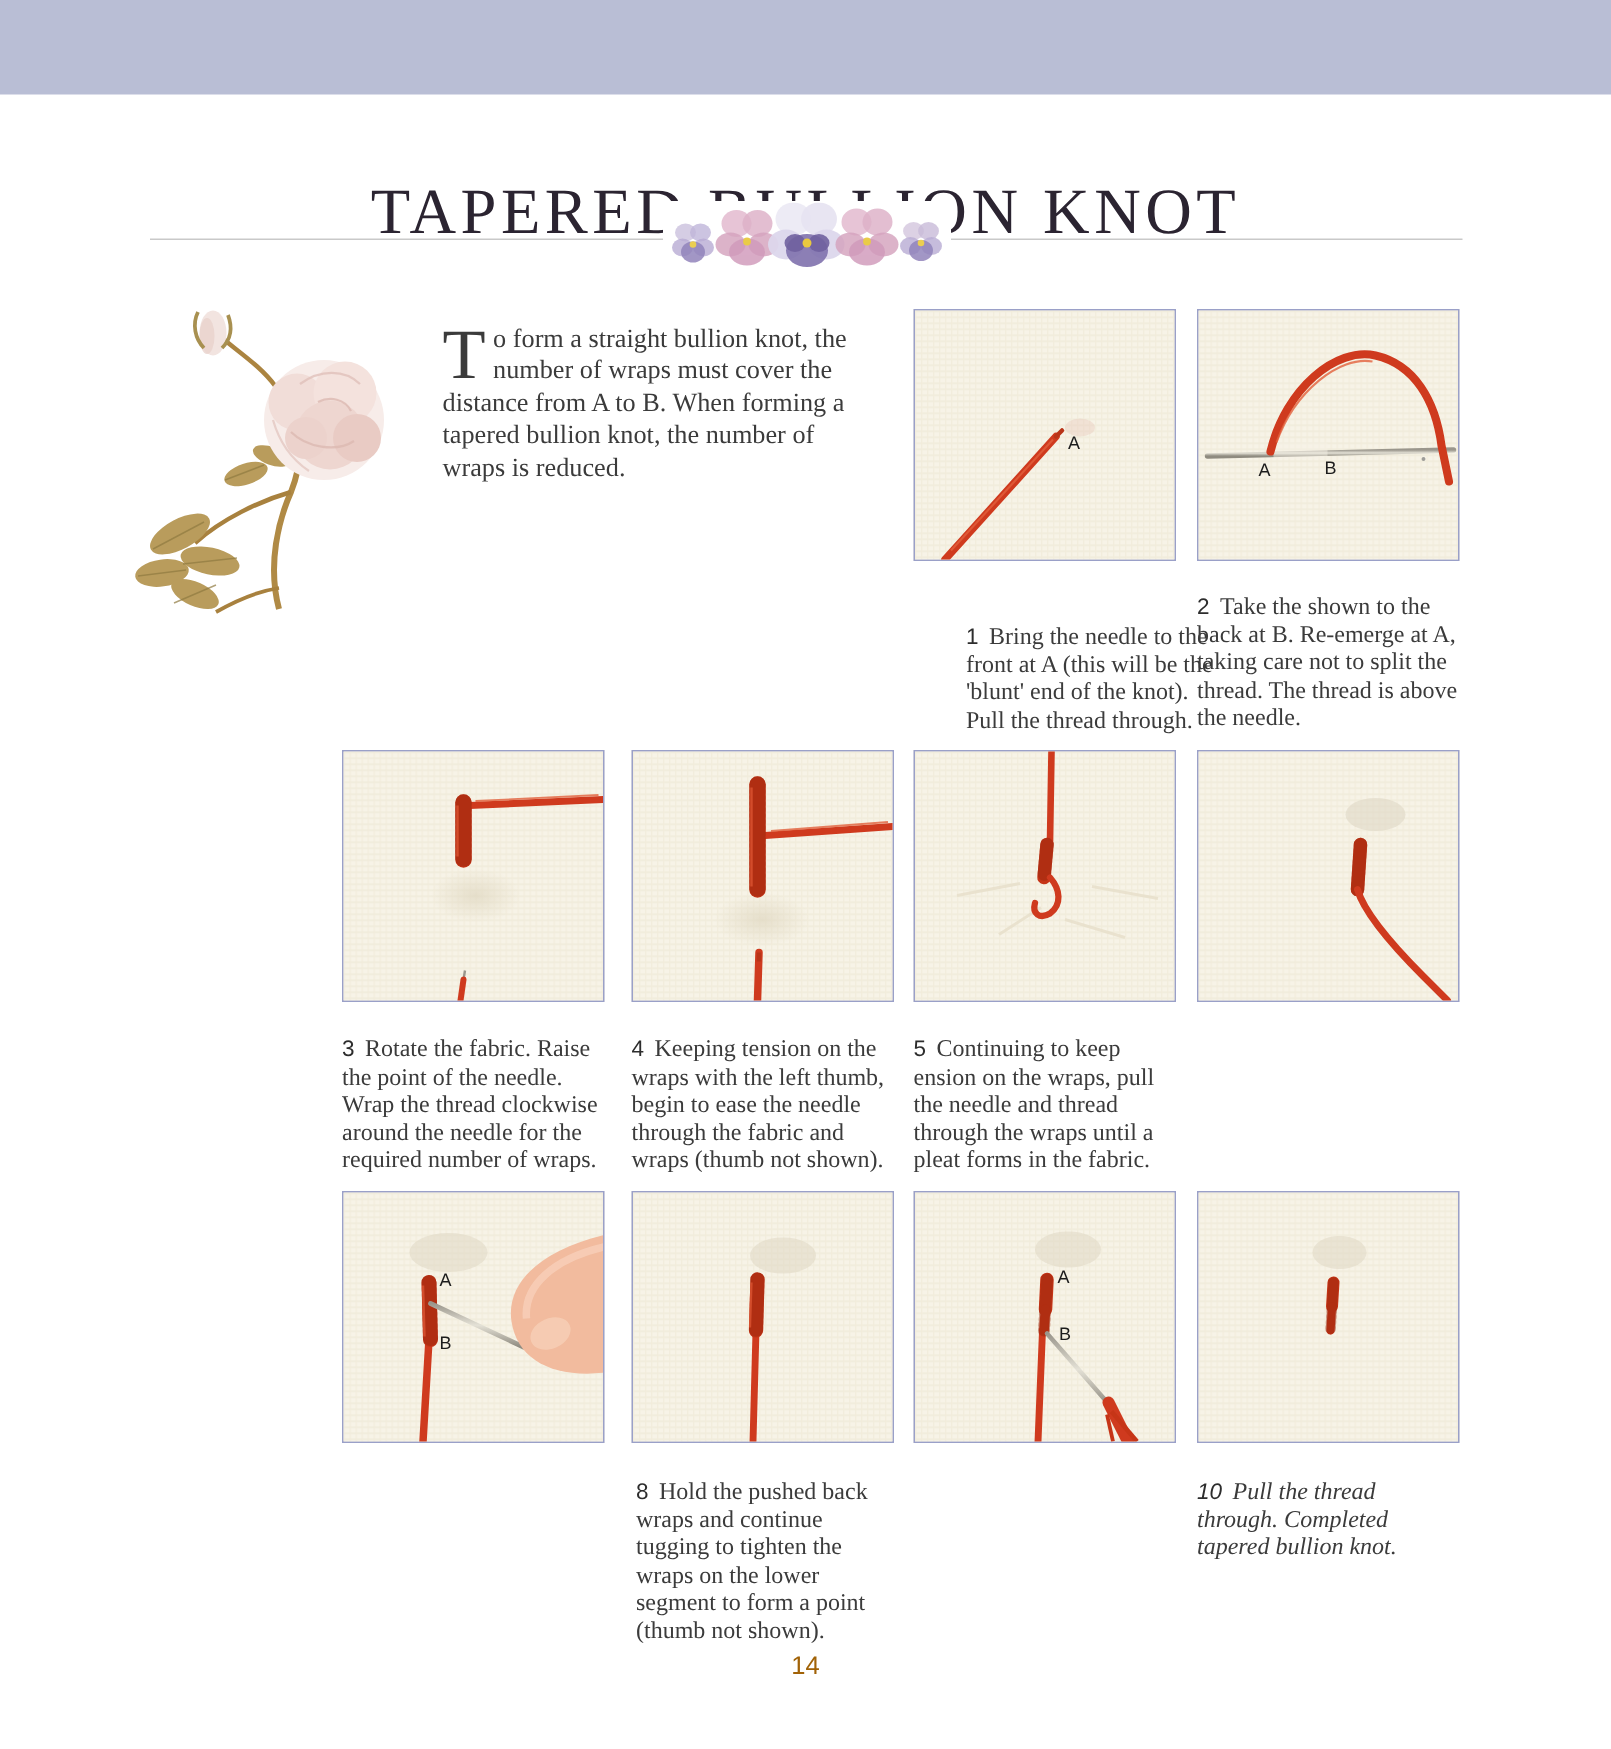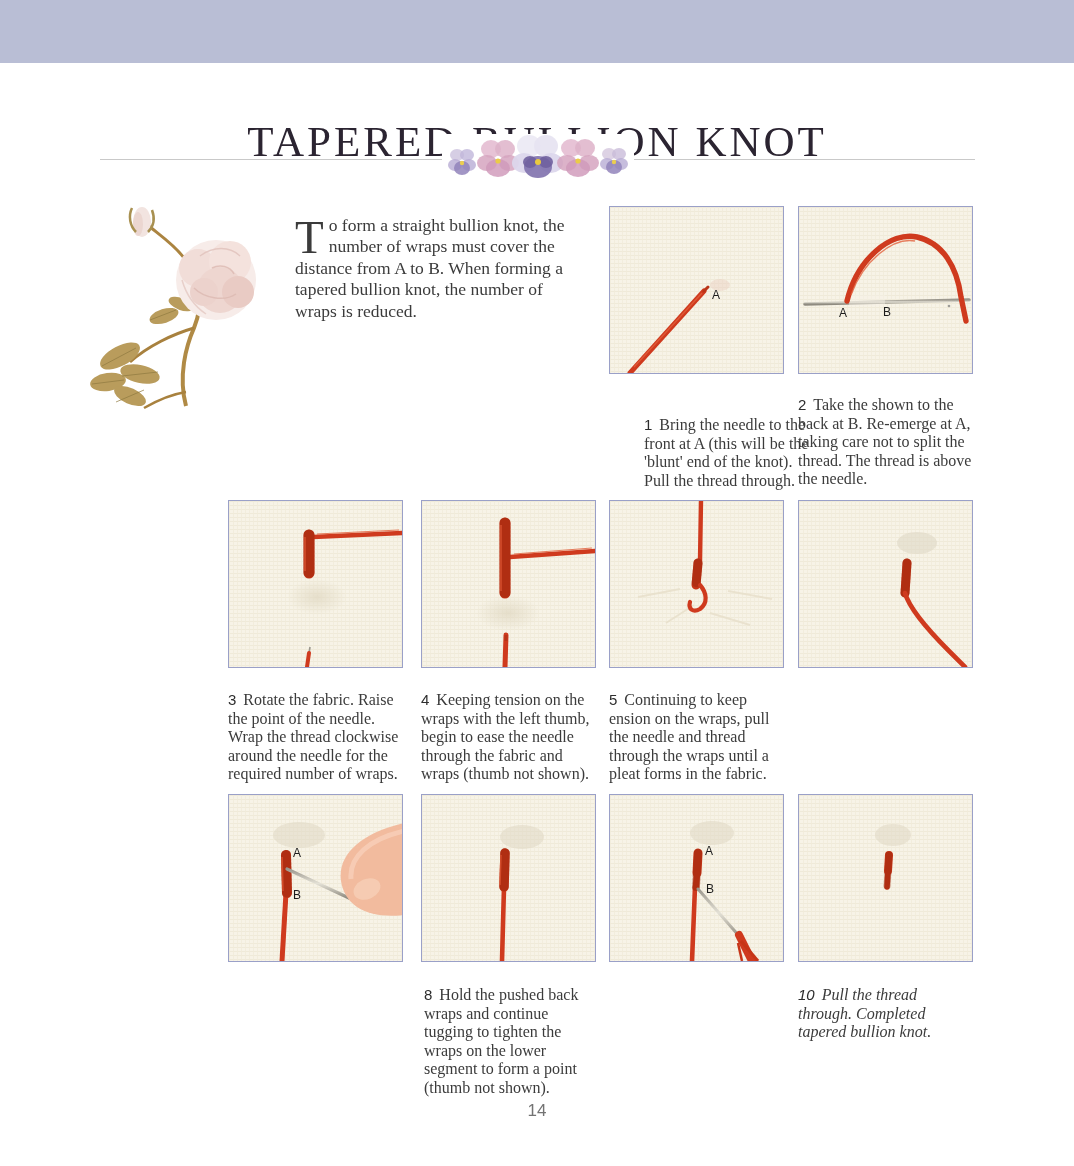--- a/index.html
+++ b/index.html
@@ -15,21 +15,21 @@
   .rose{position:absolute;left:78px;top:196px;width:192px;height:214px;}
   .intro{position:absolute;left:295px;top:197px;width:274px;font-size:17.5px;
          line-height:21.6px;color:#3b3b3b;}
   .dropcap{float:left;font-size:47px;line-height:38px;margin:3px 5px 0 0;color:#3b3b3b;}
   .photo{position:absolute;width:173px;height:166px;border:1px solid #9aa0c8;background:#f6f2e6;}
   .photo svg{display:block;width:173px;height:166px;}
   .caption{position:absolute;width:174px;font-size:16px;line-height:18.6px;color:#3b3b3b;}
   .caption .num{font-family:"Liberation Sans", sans-serif;font-size:15px;color:#2d2d2d;
                 margin-right:7px;}
   .pageno{position:absolute;left:0;top:1101px;width:1074px;text-align:center;
-          font-family:"Liberation Sans", sans-serif;font-size:17px;color:#737373;}
+          font-family:"Liberation Sans", sans-serif;font-size:17px;color:#a16207;}
   .defs{position:absolute;width:0;height:0;overflow:hidden;}
   text.lbl{font-family:"Liberation Sans", sans-serif;font-size:12px;fill:#1c1c1c;}
 </style>
 </head>
 <body>
 
 <div class="page">
 
   <svg class="defs" aria-hidden="true">
     <defs>

